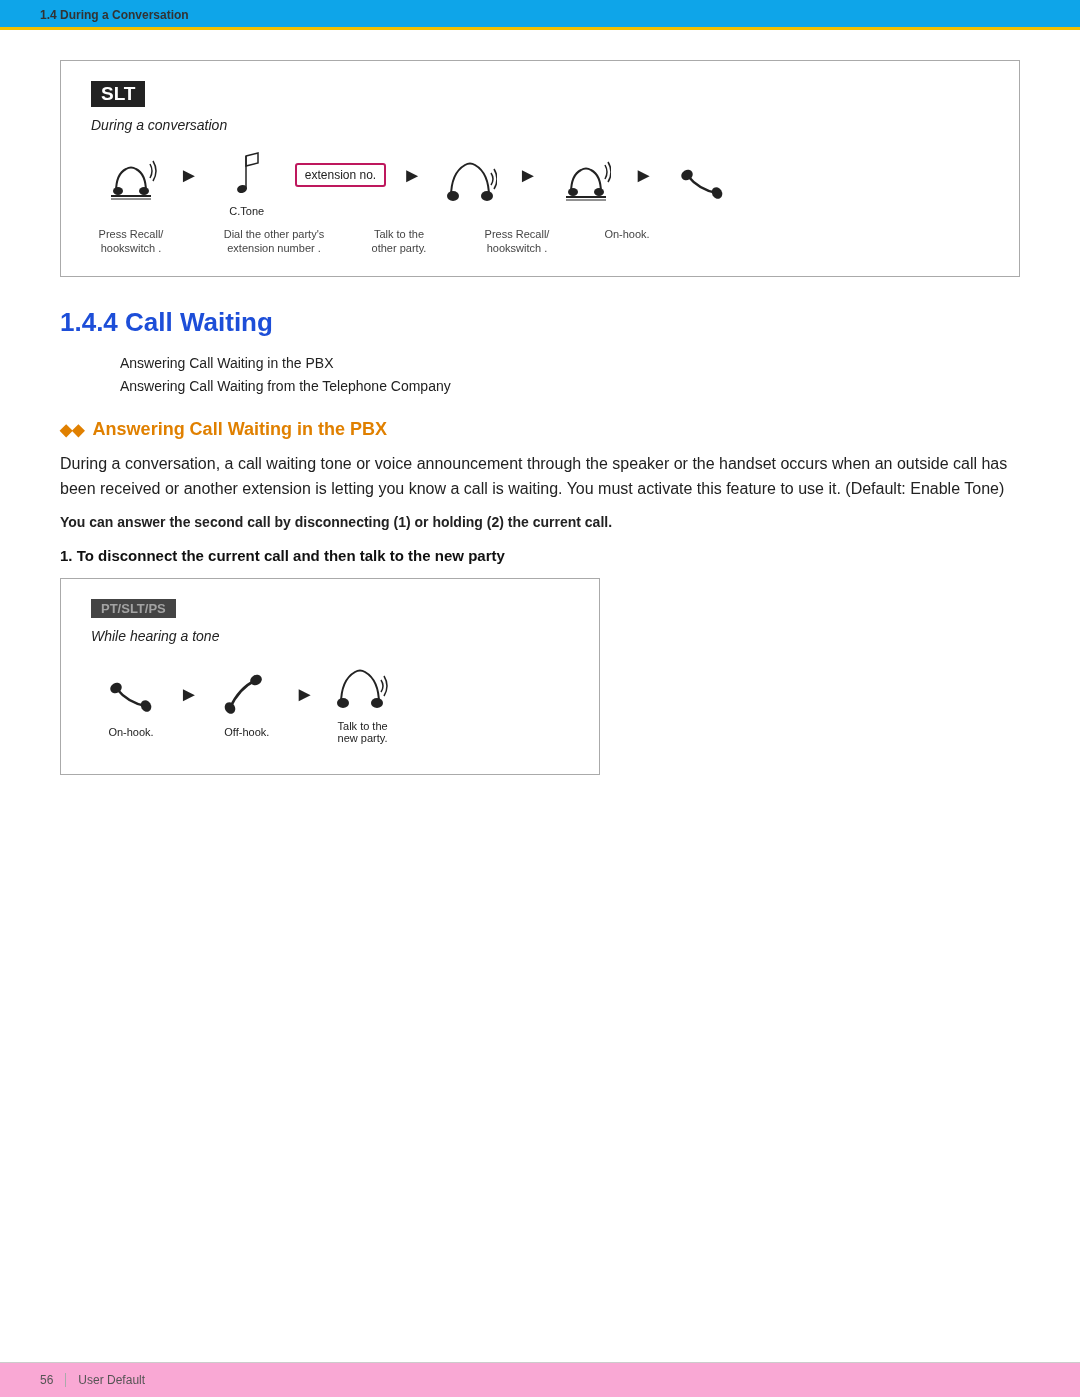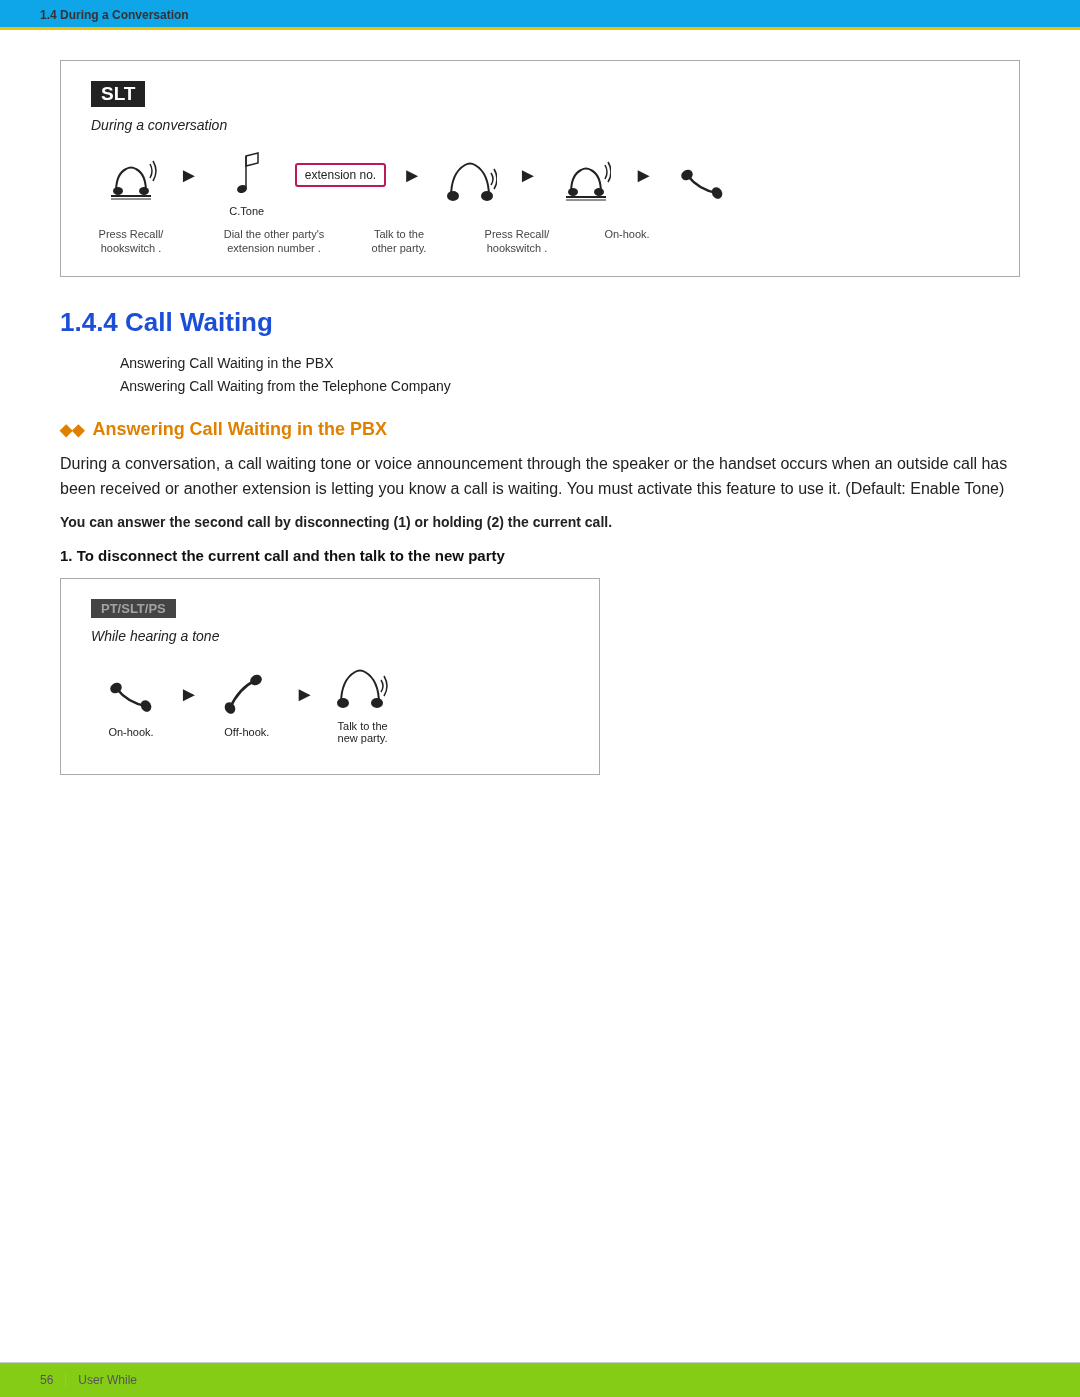--- a/index.html
+++ b/index.html
@@ -193,21 +193,21 @@
       position: fixed;
       bottom: 0;
       left: 0;
       width: 1080px;
       display: flex;
       align-items: center;
       padding: 10px 40px;
       border-top: 1px solid #ccc;
       font-size: 12px;
       color: #555;
-      background: #84cc16;
+      background: #f9a8d4;
     }
     .footer-page-num {
       margin-right: 12px;
     }
     .footer-sep {
       border-left: 1px solid #aaa;
       height: 14px;
       margin-right: 12px;
     }
   </style>
@@ -389,14 +389,14 @@
         <div class="step-label">Talk to the<br>new party.</div>
       </div>
     </div>
   </div>
 
 </div>
 
 <div class="page-footer">
   <span class="footer-page-num">56</span>
   <div class="footer-sep"></div>
-  <span>User While</span>
+  <span>User Default</span>
 </div>
 
 </body></html>

